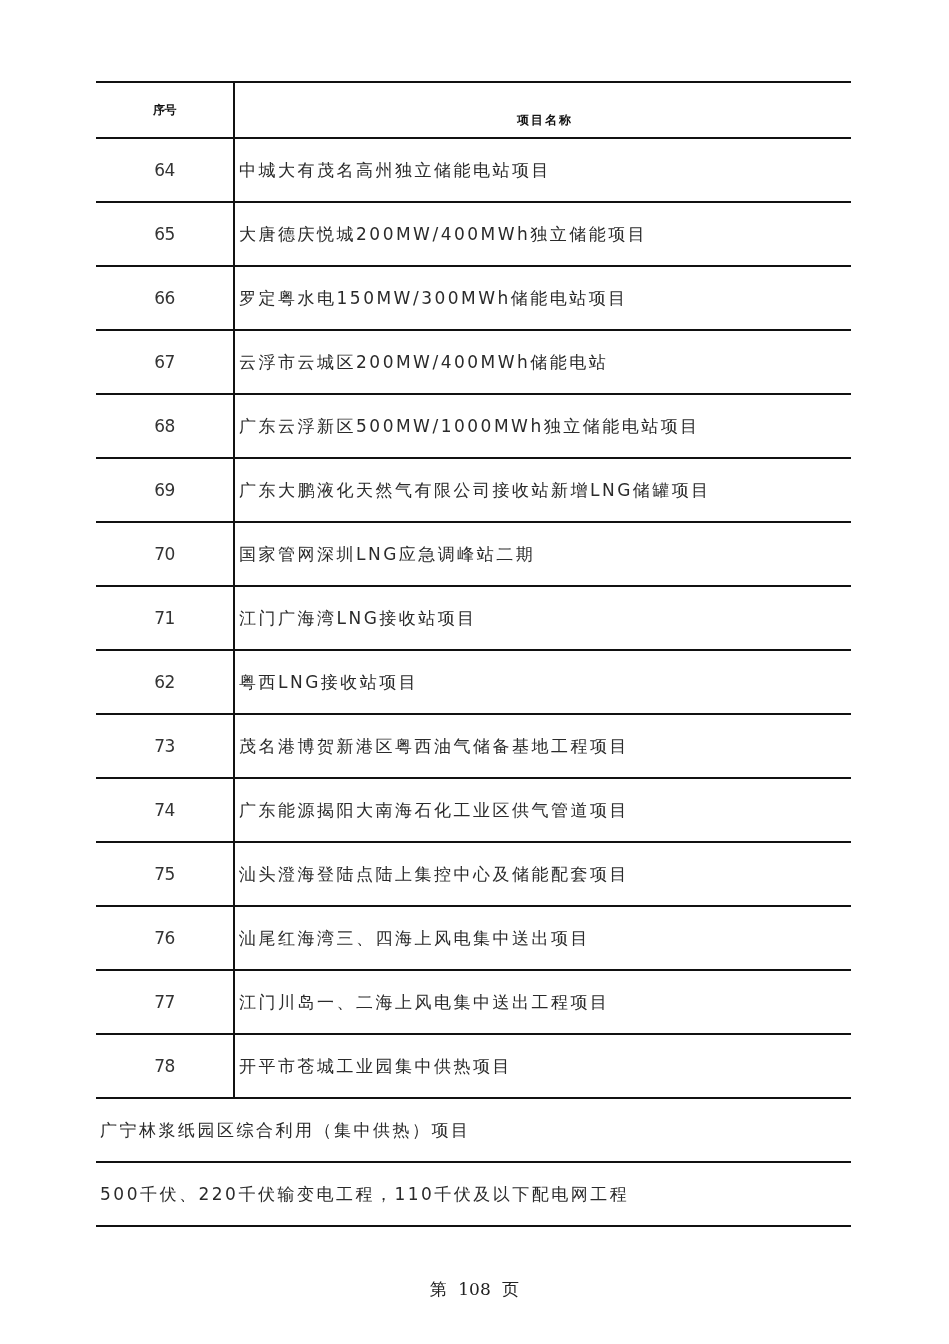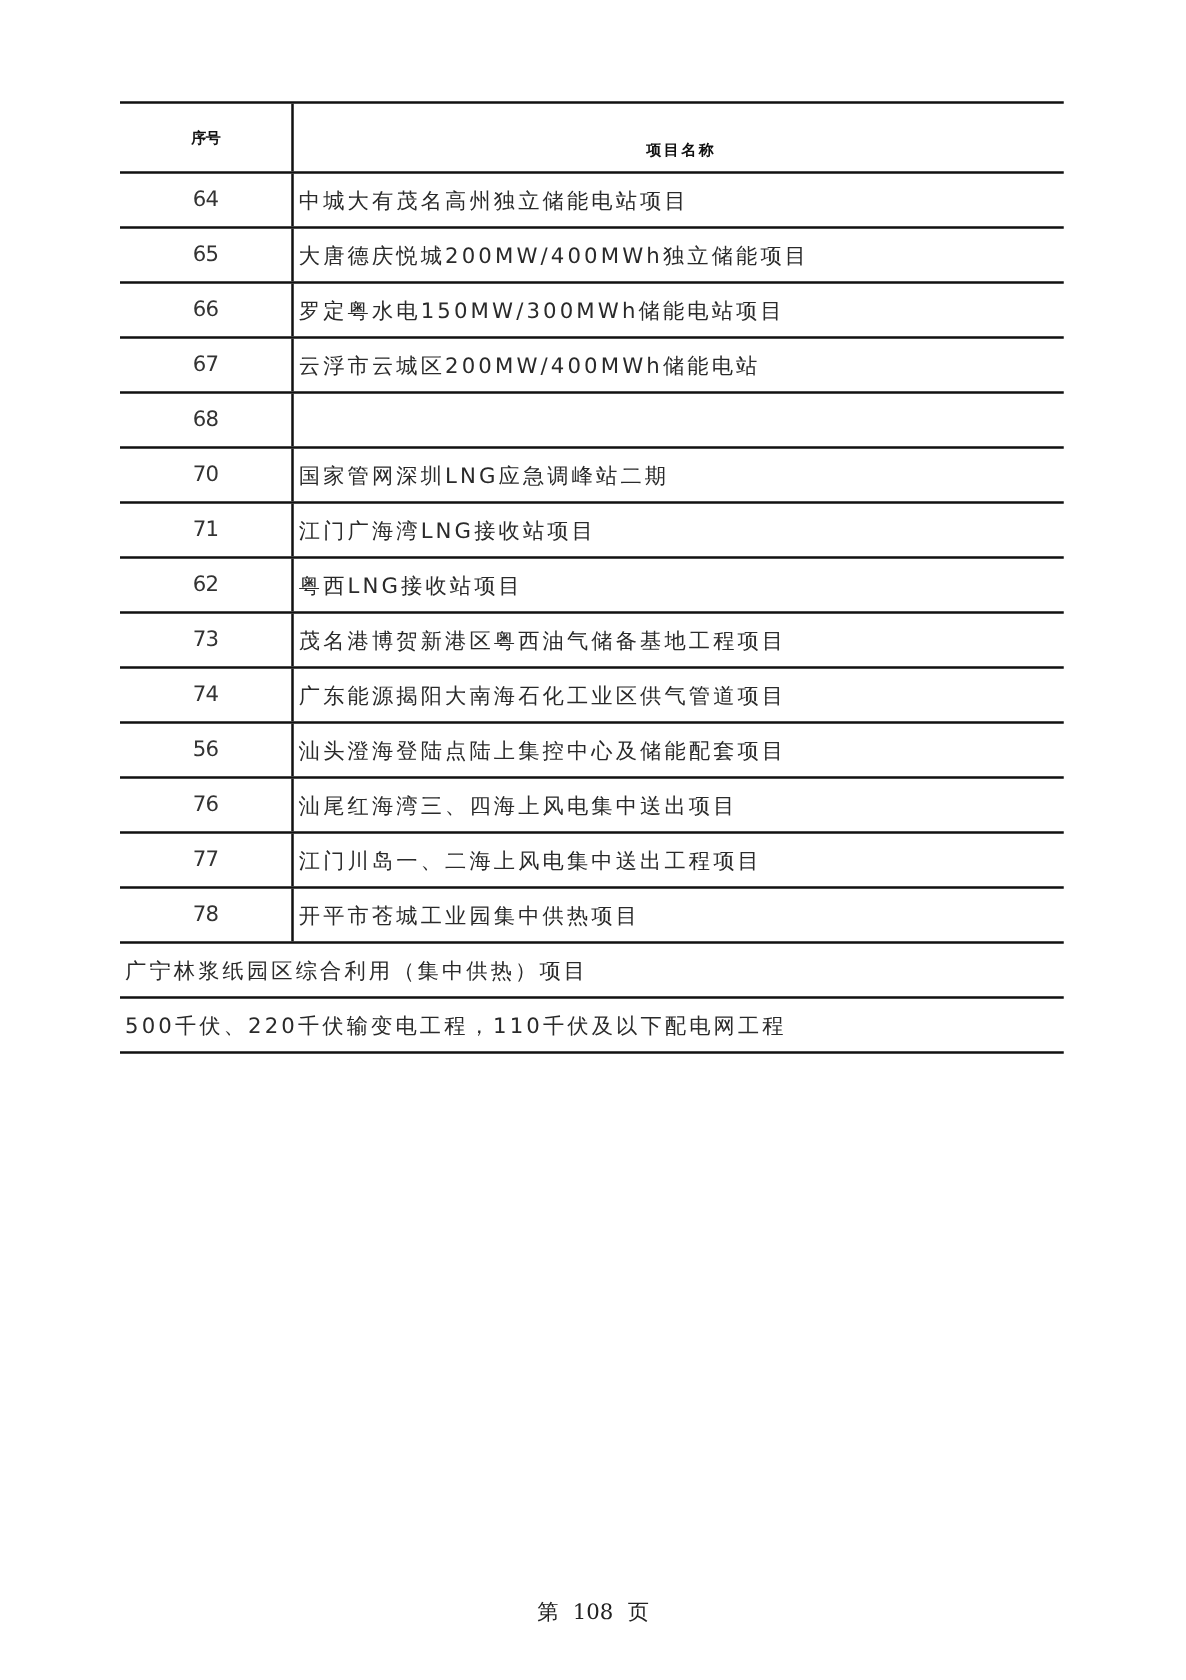--- a/index.html
+++ b/index.html
@@ -27,21 +27,21 @@
       top: 81px;
       width: 755px;
       border-top: 2px solid #111;
     }
     .row {
       display: flex;
       border-bottom: 2px solid #111;
       box-sizing: border-box;
     }
     .row.header { height: 56px; }
-    .row.data { height: 44px; }
+    .row.data { height: 64px; justify-content: flex-end; }
     .cell-num {
       width: 137px;
       flex: 0 0 137px;
       border-right: 2px solid #111;
       display: flex;
       align-items: center;
       justify-content: center;
       font-size: 17px;
       color: #333;
       letter-spacing: -0.5px;
@@ -100,20 +100,25 @@
     <div class="row data">
       <div class="cell-num">66</div>
       <div class="cell-name">罗定粤水电150MW/300MWh储能电站项目</div>
     </div>
     <div class="row data">
       <div class="cell-num">67</div>
       <div class="cell-name">云浮市云城区200MW/400MWh储能电站</div>
     </div>
     <div class="row data">
       <div class="cell-num">68</div>
+      <div class="cell-name">广东云浮新区500MW/1000MWh独立储能电站项目</div>
+    </div>
+    <div class="row data">
+      <div class="cell-num">69</div>
+      <div class="cell-name">广东大鹏液化天然气有限公司接收站新增LNG储罐项目</div>
     </div>
     <div class="row data">
       <div class="cell-num">70</div>
       <div class="cell-name">国家管网深圳LNG应急调峰站二期</div>
     </div>
     <div class="row data">
       <div class="cell-num">71</div>
       <div class="cell-name">江门广海湾LNG接收站项目</div>
     </div>
     <div class="row data">
@@ -122,21 +127,21 @@
     </div>
     <div class="row data">
       <div class="cell-num">73</div>
       <div class="cell-name">茂名港博贺新港区粤西油气储备基地工程项目</div>
     </div>
     <div class="row data">
       <div class="cell-num">74</div>
       <div class="cell-name">广东能源揭阳大南海石化工业区供气管道项目</div>
     </div>
     <div class="row data">
-      <div class="cell-num">56</div>
+      <div class="cell-num">75</div>
       <div class="cell-name">汕头澄海登陆点陆上集控中心及储能配套项目</div>
     </div>
     <div class="row data">
       <div class="cell-num">76</div>
       <div class="cell-name">汕尾红海湾三、四海上风电集中送出项目</div>
     </div>
     <div class="row data">
       <div class="cell-num">77</div>
       <div class="cell-name">江门川岛一、二海上风电集中送出工程项目</div>
     </div>

